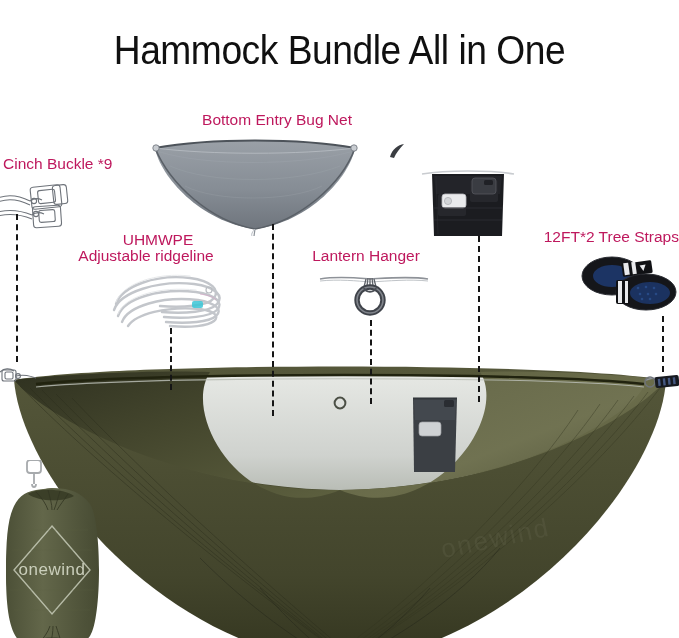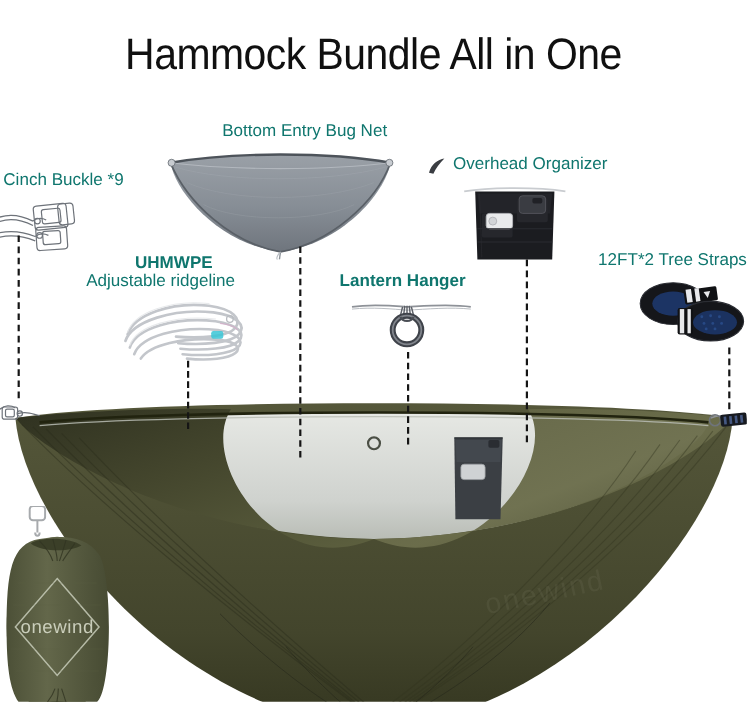--- a/index.html
+++ b/index.html
@@ -21,21 +21,21 @@
     color: #101010;
     letter-spacing: -0.5px;
     transform: scaleX(0.93);
   }
 
   
   .lbl {
     position: absolute;
     font-size: 15.5px;
     line-height: 17px;
-    color: #0f766e;
+    color: #be185d;
     white-space: nowrap;
     font-weight: 400;
   }
   .lbl.ctr { text-align: center; }
 
   
   .dash-v {
     position: absolute;
     width: 0;
     border-left: 2px dashed #151515;
@@ -368,26 +368,25 @@
   <div class="dash-v" style="left:478px; top:208px; height:166px;"></div>
 
   <div class="dash-v" style="left:662px; top:288px; height:56px;"></div>
 
   <div class="dash-h" style="left:406px; top:131px; width:0px;"></div>
 
   <div class="lbl" style="left:3px; top:127px;">Cinch Buckle *9</div>
 
   <div class="lbl ctr" style="left:190px; top:83px; width:174px;">Bottom Entry Bug Net</div>
 
-  <div class="lbl ctr" style="left:402px; top:113px; width:160px;">Overhead Organizer</div>
-
-  <div class="lbl ctr" style="left:78px; top:203px; width:160px;font-weight:bold;">UHMWPE</div>
+
+  <div class="lbl ctr" style="left:78px; top:203px; width:160px;">UHMWPE</div>
   <div class="lbl ctr" style="left:66px; top:219px; width:160px;">Adjustable ridgeline</div>
 
-  <div class="lbl ctr" style="left:296px; top:219px; width:140px;font-weight:bold;">Lantern Hanger</div>
+  <div class="lbl ctr" style="left:296px; top:219px; width:140px;">Lantern Hanger</div>
 
   <div class="lbl ctr" style="left:524px; top:200px; width:155px;text-align:right;">12FT*2 Tree Straps</div>
 
   <svg style="position:absolute; left:388px; top:115px;" width="18" height="16" viewBox="0 0 18 16">
     <path d="M2,14 C4,6 10,2 16,1 C12,5 8,10 6,15 Z" fill="#3a3d42"></path>
   </svg>
 
 </div>
 
 </body></html>

